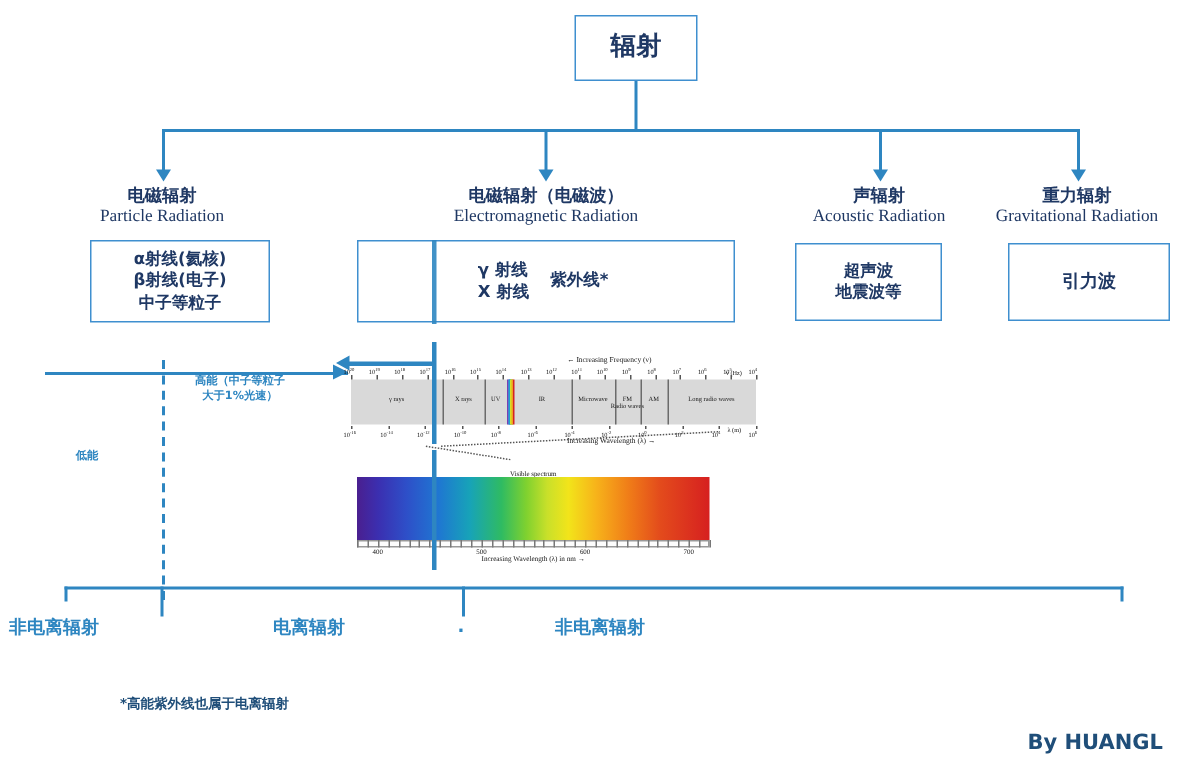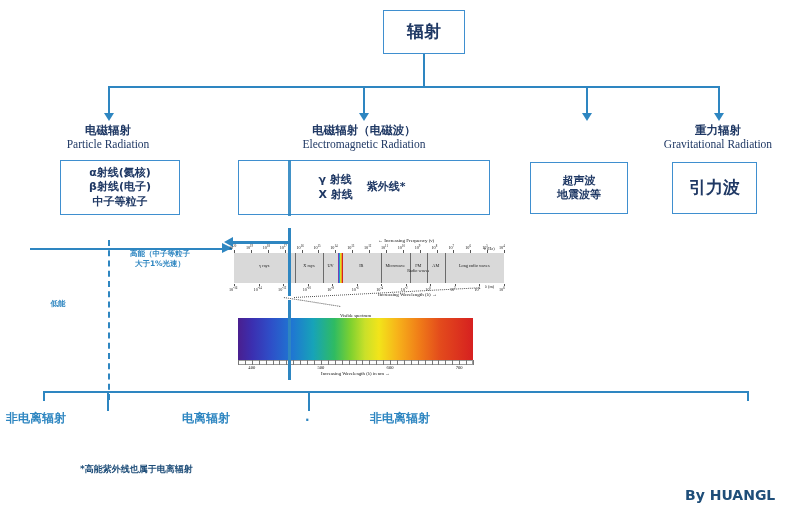--- a/index.html
+++ b/index.html
@@ -328,30 +328,34 @@
         <div class="vis-num" style="left: 152.059px;">600</div>
         <div class="vis-num" style="left: 221.176px;">700</div>
       </div>
   </div>
 
   <div class="leader" style="left:284px;top:297px;width:57px;transform:rotate(9deg);"></div>
   <div class="leader" style="left:294px;top:297px;width:185px;transform:rotate(-3deg);"></div>
 
   <div class="ln lnv" style="left:288px;top:300px;height:80px;width:3px;"></div>
 
+  <div class="head" style="left:512px;top:123px;width:148px;">
+    <div class="cn">声辐射</div>
+    <div class="en">Acoustic Radiation</div>
+  </div>
   <div class="node-box" style="left:530px;top:162px;width:98px;height:52px;font-size:11px;">
     <span class="inner">超声波
 地震波等</span>
   </div>
 
   <div class="head" style="left:643px;top:123px;width:150px;">
     <div class="cn">重力辐射</div>
     <div class="en">Gravitational Radiation</div>
   </div>
-  <div class="node-box" style="left:672px;top:162px;width:85px;height:52px;font-size:17px;justify-content:center;">
+  <div class="node-box" style="left:672px;top:162px;width:108px;height:52px;font-size:12px;justify-content:center;">
     <span class="inner">引力波</span>
   </div>
 
   <div class="ln lnh" style="left:43px;top:391px;width:706px;height:2.4px;"></div>
   <div class="ln lnv" style="left:43px;top:391px;height:10px;"></div>
   <div class="ln lnv" style="left:747px;top:391px;height:10px;"></div>
   <div class="ln lnv" style="left:107px;top:391px;height:20px;"></div>
   <div class="ln lnv" style="left:308px;top:391px;height:20px;"></div>
 
   <div class="bot-lbl" style="left:6px;top:410px;">非电离辐射</div>

